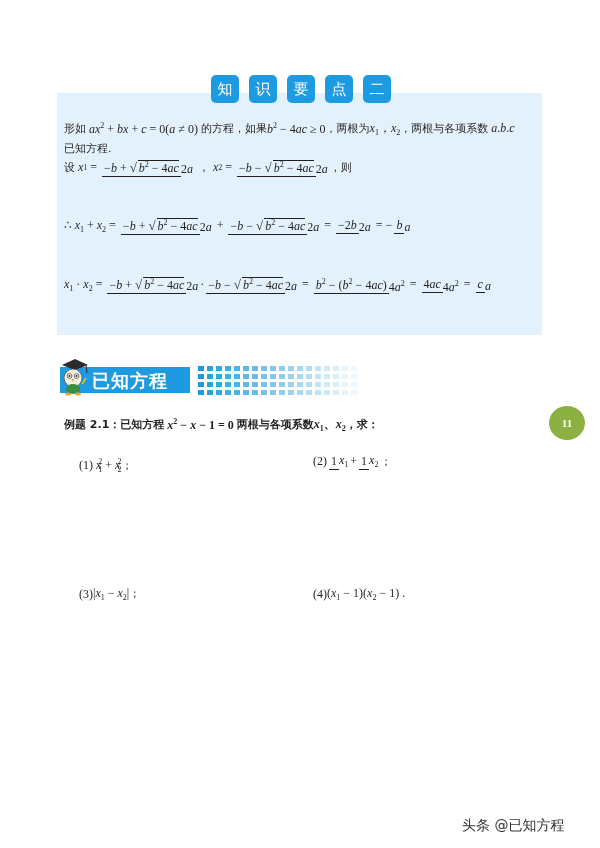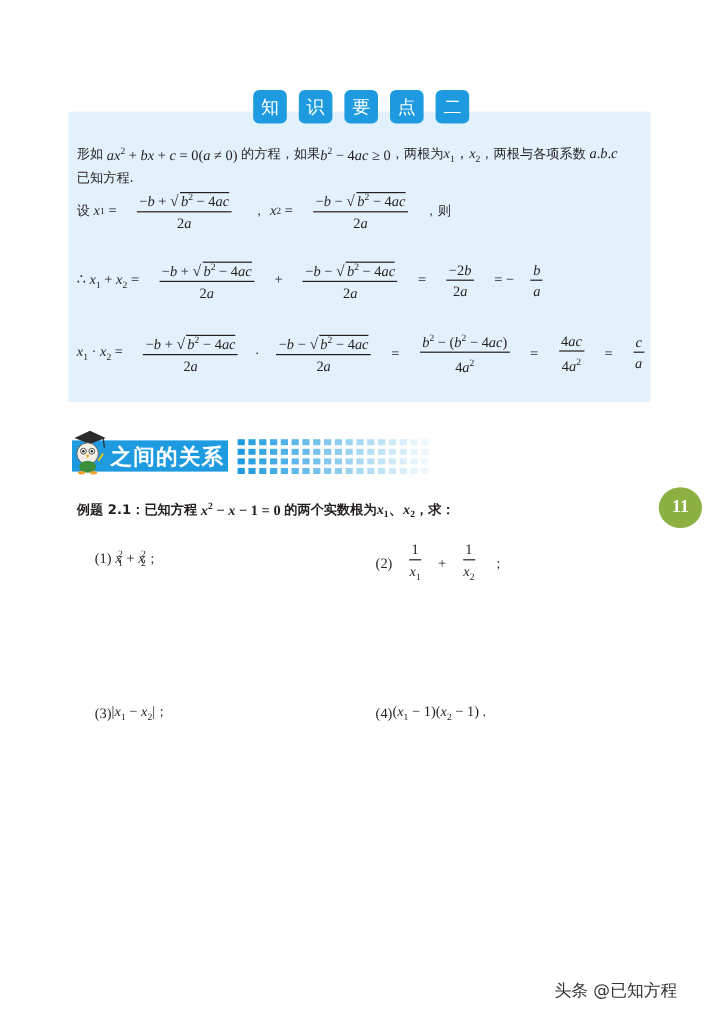--- a/index.html
+++ b/index.html
@@ -11,36 +11,36 @@
     font-family: "DejaVu Sans", sans-serif; font-size: 15px; display: flex; align-items: center; justify-content: center; }
   .title-tab + .title-tab { margin-left: 0; }
 
   .knowledge-box { position: absolute; left: 57px; top: 93px; width: 485px; height: 242px; background: #e3f1fc; }
 
   .line { position: absolute; left: 64px; font-size: 12px; white-space: nowrap; display: flex; align-items: center; }
   .cn { font-family: "DejaVu Sans", sans-serif; font-size: 11px; }
   sup { font-size: 8px; vertical-align: 5px; }
   sub { font-size: 8px; vertical-align: -3px; }
 
-  .frac { display: inline-flex; flex-direction: column; align-items: center; vertical-align: middle; margin: 0 14px; }
+  .frac { display: inline-flex; flex-direction: row; align-items: center; vertical-align: middle; margin: 0 2px; }
   .frac .num { border-bottom: 1px solid #231f20; padding: 0 2px 1px; line-height: 14px; }
   .frac .den { padding-top: 2px; line-height: 14px; }
   .sqrt { border-top: 1px solid #231f20; padding-left: 1px; margin-left: 1px; }
   .sqrt-sign { font-style: normal; font-size: 13px; }
 
   .section-header { position: absolute; left: 60px; top: 367px; width: 130px; height: 26px; background: #1e9be0; }
   .section-title { position: absolute; left: 92px; top: 369px; color: #fff; font-family: "DejaVu Sans", sans-serif;
     font-weight: bold; font-size: 18px; letter-spacing: 1px; }
   .mascot { position: absolute; left: 58px; top: 356px; width: 34px; height: 40px; }
 
   .dot-grid { position: absolute; left: 198px; top: 366px; display: grid; grid-template-columns: repeat(18, 6px); grid-auto-rows: 5px; column-gap: 3px; row-gap: 3px; }
   .dot { width: 6px; height: 5px; background: #1e9be0; }
 
   .page-badge { position: absolute; left: 549px; top: 406px; width: 36px; height: 34px; border-radius: 50%;
-    background: #8db042; color: #fff; font-size: 15px; font-weight: bold; display: flex; align-items: center; justify-content: center; }
+    background: #8db042; color: #fff; font-size: 11px; font-weight: bold; display: flex; align-items: center; justify-content: center; }
 
   .watermark { position: absolute; left: 462px; top: 817px; color: #333; font-family: "DejaVu Sans", sans-serif; font-size: 14px; }
 </style>
 </head>
 <body>
 
 <div class="title-tabs">
   <div class="title-tab">知</div>
   <div class="title-tab">识</div>
   <div class="title-tab">要</div>
@@ -143,21 +143,21 @@
   <circle cx="11.5" cy="20" r="2.4" fill="#fff" stroke="#333" stroke-width="0.7"></circle>
   <circle cx="18.5" cy="20" r="2.4" fill="#fff" stroke="#333" stroke-width="0.7"></circle>
   <circle cx="11.5" cy="20" r="1" fill="#222"></circle>
   <circle cx="18.5" cy="20" r="1" fill="#222"></circle>
   <polygon points="13.5,23 16.5,23 15,26" fill="#f2a32b"></polygon>
   <ellipse cx="15" cy="33" rx="7" ry="5" fill="#3c8f3c"></ellipse>
   <ellipse cx="10" cy="38" rx="3" ry="1.5" fill="#f2a32b"></ellipse>
   <ellipse cx="20" cy="38" rx="3" ry="1.5" fill="#f2a32b"></ellipse>
   <line x1="24" y1="28" x2="28" y2="22" stroke="#f2c400" stroke-width="1.5"></line>
 </svg>
-<div class="section-title">之间的关系</div>
+<div class="section-title">已知方程</div>
 
 <div class="dot-grid" id="dotgrid">
     <div class="dot" style="opacity: 1;"></div>
     <div class="dot" style="opacity: 0.94;"></div>
     <div class="dot" style="opacity: 0.89;"></div>
     <div class="dot" style="opacity: 0.83;"></div>
     <div class="dot" style="opacity: 0.78;"></div>
     <div class="dot" style="opacity: 0.72;"></div>
     <div class="dot" style="opacity: 0.67;"></div>
     <div class="dot" style="opacity: 0.61;"></div>
@@ -223,21 +223,21 @@
     <div class="dot" style="opacity: 0.28;"></div>
     <div class="dot" style="opacity: 0.22;"></div>
     <div class="dot" style="opacity: 0.17;"></div>
     <div class="dot" style="opacity: 0.11;"></div>
     <div class="dot" style="opacity: 0.08;"></div>
   </div>
 
 <div class="line" style="top:416px;font-weight:bold;">
   <span class="cn">例题 2.1：已知方程</span>
   <span>&nbsp;<i>x</i><sup>2</sup> − <i>x</i> − 1 = 0&nbsp;</span>
-  <span class="cn">的两个实数根为</span>
+  <span class="cn">两根与各项系数</span>
   <span><i>x</i><sub>1</sub>、<i>x</i><sub>2</sub></span>
   <span class="cn">，求：</span>
 </div>
 
 <div class="line" style="top:457px; left:79px;">
   <span>(1)</span>
   <span>&nbsp;<i>x</i><sub style="margin-left:-3px">1</sub><sup style="margin-left:-4px">2</sup> + <i>x</i><sub style="margin-left:-3px">2</sub><sup style="margin-left:-4px">2</sup><span class="cn">；</span></span>
 </div>
 
 <div class="line" style="top:451px; left:313px;">

